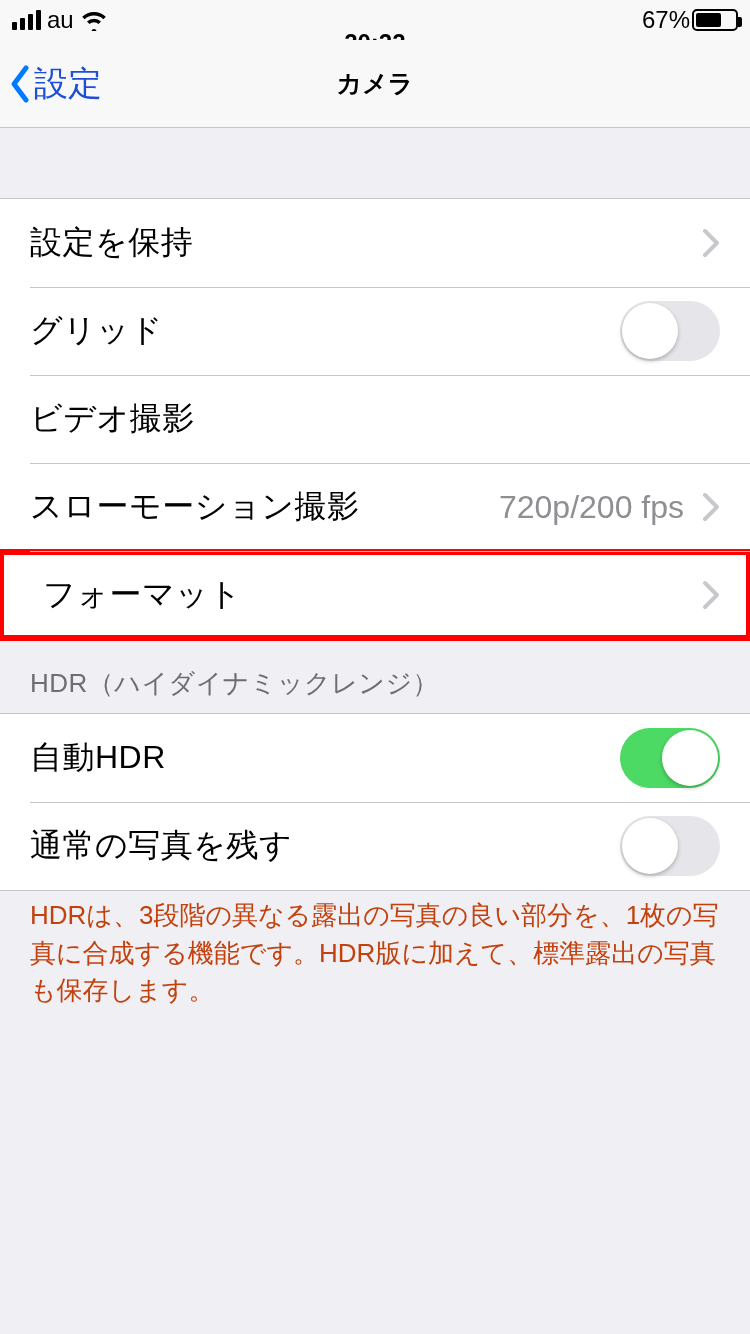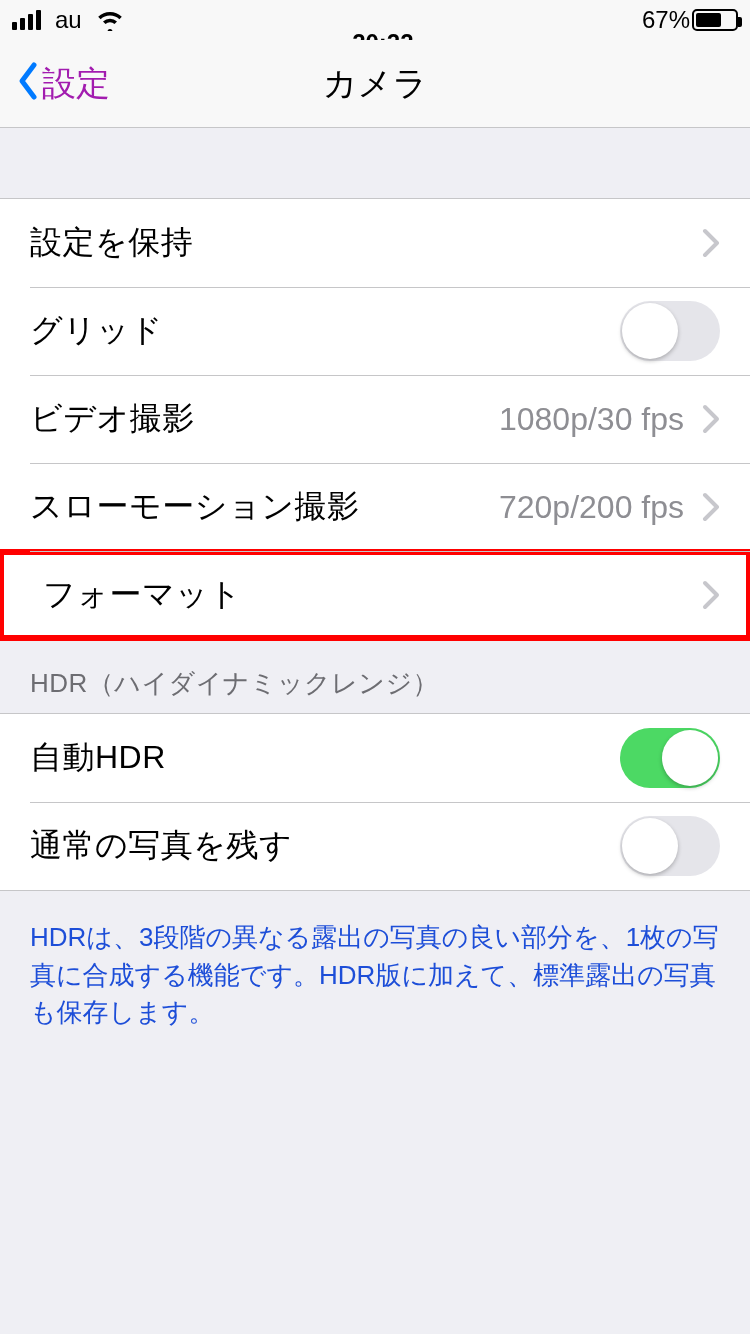--- a/index.html
+++ b/index.html
@@ -15,21 +15,21 @@
   .status-bar {
     height: 40px;
     background: #f8f8f8;
     display: flex;
     align-items: center;
     justify-content: space-between;
     padding: 0 12px;
     font-size: 24px;
     font-weight: 500;
   }
-  .status-left { display: flex; align-items: center; gap: 14px; }
+  .status-left { display: flex; align-items: center; gap: 6px; }
   .status-right { display: flex; align-items: center; gap: 2px; }
   .signal-bars { display: flex; align-items: flex-end; gap: 3px; }
   .signal-bars span {
     width: 5px; background: #000; display: inline-block; border-radius: 1px;
   }
   .signal-bars span:nth-child(1){height:8px;}
   .signal-bars span:nth-child(2){height:12px;}
   .signal-bars span:nth-child(3){height:16px;}
   .signal-bars span:nth-child(4){height:20px;}
   .carrier { font-size: 24px; }
@@ -47,26 +47,26 @@
   .nav-bar {
     height: 88px;
     background: #f8f8f8;
     border-bottom: 1px solid #c6c6c8;
     display: flex;
     align-items: center;
     position: relative;
     padding: 0 10px;
   }
   .nav-back {
-    display: flex; align-items: flex-start; color: #a21caf; font-size: 34px;
-    position: absolute; left: 16px;
+    display: flex; align-items: center; color: #1d4ed8; font-size: 34px;
+    position: absolute; left: 8px;
   }
   .nav-back svg { display:block; }
   .nav-title {
-    flex: 1; text-align: center; font-size: 34px; font-weight: 400;
+    flex: 1; text-align: center; font-size: 25px; font-weight: 700;
   }
   
   .section-spacer { height: 70px; }
   .group {
     background: #fff;
     border-top: 1px solid #c6c6c8;
     border-bottom: 1px solid #c6c6c8;
   }
   .row {
     min-height: 88px;
@@ -98,22 +98,22 @@
   .toggle.on { background:#4cd964; }
   .toggle.on .knob { left: auto; right: 2px; }
   
   .section-header {
     padding: 26px 30px 12px 30px;
     color: #6d6d72;
     font-size: 26px;
     letter-spacing: 0.5px;
   }
   .section-footer {
-    padding: 28px 30px 20px 30px;
-    color: #1d4ed8;
+    padding: 6px 30px 20px 30px;
+    color: #c2410c;
     font-size: 26px;
     line-height: 1.45;
   }
   
   .highlight {
     outline: 6px solid #ff0000;
     outline-offset: -4px;
     position: relative;
     z-index: 2;
     padding-left: 43px;
@@ -178,28 +178,20 @@
     <span class="row-right">
       <span class="toggle">
           <span class="knob"></span>
         </span>
     </span>
   </div>
 
 
   <div class="row">
     <span class="row-label">ビデオ撮影</span>
-    <span class="row-right">
-      <span class="row-value">1080p/30 fps</span>
-      <span class="chevron">
-        <svg width="18" height="30" viewBox="0 0 18 30">
-            <polyline points="3,3 15,15 3,27" fill="none" stroke="#c7c7cc" stroke-width="4" stroke-linecap="round" stroke-linejoin="round"></polyline>
-          </svg>
-      </span>
-    </span>
   </div>
 
   <div class="row">
     <span class="row-label">スローモーション撮影</span>
     <span class="row-right">
       <span class="row-value">720p/200 fps</span>
       <span class="chevron">
         <svg width="18" height="30" viewBox="0 0 18 30">
             <polyline points="3,3 15,15 3,27" fill="none" stroke="#c7c7cc" stroke-width="4" stroke-linecap="round" stroke-linejoin="round"></polyline>
           </svg>

